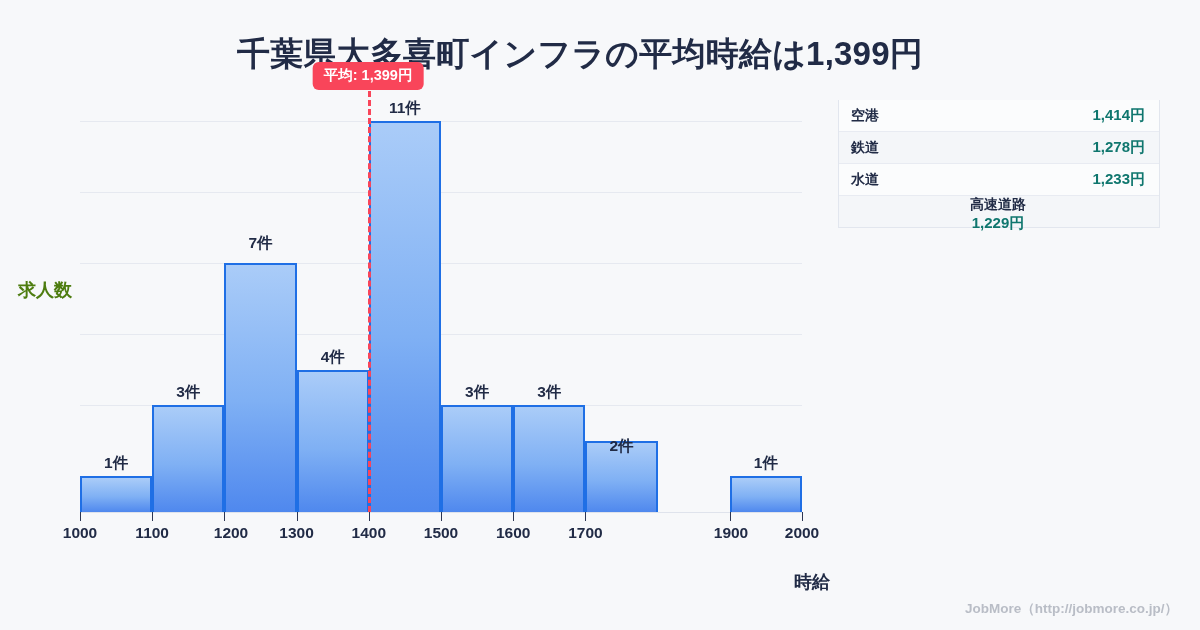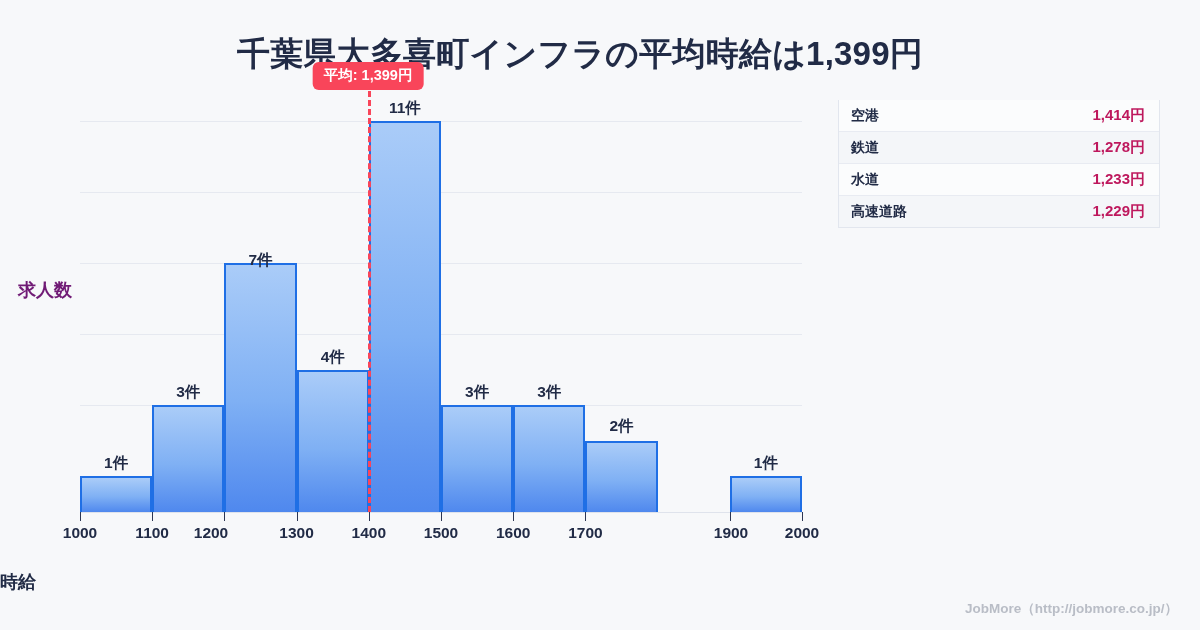--- a/index.html
+++ b/index.html
@@ -77,26 +77,26 @@
   }
   .xtick-label {
     position: absolute; top: 424px;
     transform: translateX(-50%);
     font-size: 15.5px; font-weight: bold; color: #212b46;
     white-space: nowrap;
   }
 
   .ylabel {
     position: absolute; left: 18px; top: 278px;
-    font-size: 18px; font-weight: bold; color: #701a75;
+    font-size: 18px; font-weight: bold; color: #4d7c0f;
     white-space: nowrap;
   }
   .xlabel {
     position: absolute; left: 0; top: 570px; width: 830px;
-    text-align: left;
+    text-align: right;
     font-size: 18px; font-weight: bold; color: #212b46;
   }
 
   
   .side { position: absolute; left: 838px; top: 100px; width: 330px; }
   .side-title {
     font-size: 19px; font-weight: bold; color: #212b46;
     margin-bottom: 18px;
   }
   .side-table {
@@ -106,23 +106,23 @@
     text-align: center;
   }
   .side-row {
     display: flex; align-items: center; justify-content: space-between;
     height: 32px;
     padding: 0 14px 0 12px;
     border-bottom: 1px solid #e8ebf2;
   }
   .side-row:nth-child(odd)  { background: #fbfcfd; }
   .side-row:nth-child(even) { background: #f4f6f9; }
-  .side-row:last-child { border-bottom: 1px solid #e2e6ee; }
+  .side-row:last-child { border-bottom: 1px solid #e2e6ee; flex-direction: column; }
   .side-key { font-size: 14px; font-weight: bold; color: #212b46; }
-  .side-val { font-size: 15px; font-weight: bold; color: #be185d; }
+  .side-val { font-size: 15px; font-weight: bold; color: #0f766e; }
 
   
   .footer {
     position: absolute; right: 22px; bottom: 12px;
     font-size: 13.5px; font-weight: bold; color: #b9bdc6;
     white-space: nowrap;
   }
 </style>
 </head>
 <body>
@@ -140,39 +140,39 @@
     <div class="gridline" style="top: 21.3103px;"></div>
         <div class="gridline" style="top: 92.3448px;"></div>
         <div class="gridline" style="top: 163.379px;"></div>
         <div class="gridline" style="top: 234.414px;"></div>
         <div class="gridline" style="top: 305.448px;"></div>
         <div class="bar" style="left: 0px; width: 72.2px; height: 35.5172px;"></div>
         <div class="bar-label" style="left: 36.1px; top: 353.483px;">1件</div>
         <div class="bar" style="left: 72.2px; width: 72.2px; height: 106.552px;"></div>
         <div class="bar-label" style="left: 108.3px; top: 282.448px;">3件</div>
         <div class="bar" style="left: 144.4px; width: 72.2px; height: 248.621px;"></div>
-        <div class="bar-label" style="left: 180.5px; top: 150px; text-align: right;">7件</div>
+        <div class="bar-label" style="left: 180.5px; top: 133px; text-align: right;">7件</div>
         <div class="bar" style="left: 216.6px; width: 72.2px; height: 142.069px;"></div>
         <div class="bar-label" style="left: 252.7px; top: 246.931px;">4件</div>
         <div class="bar" style="left: 288.8px; width: 72.2px; height: 390.69px;"></div>
         <div class="bar-label" style="left: 324.9px; top: -1.68966px;">11件</div>
         <div class="bar" style="left: 361px; width: 72.2px; height: 106.552px;"></div>
         <div class="bar-label" style="left: 397.1px; top: 282.448px;">3件</div>
         <div class="bar" style="left: 433.2px; width: 72.2px; height: 106.552px;"></div>
         <div class="bar-label" style="left: 469.3px; top: 282.448px;">3件</div>
         <div class="bar" style="left: 505.4px; width: 72.2px; height: 71.0345px;"></div>
-        <div class="bar-label" style="left: 541.5px; top: 316px;">2件</div>
+        <div class="bar-label" style="left: 541.5px; top: 336px;">2件</div>
         <div class="bar" style="left: 649.8px; width: 72.2px; height: 35.5172px;"></div>
         <div class="bar-label" style="left: 685.9px; top: 353.483px;">1件</div>
         <div class="tick" style="left: 0px;"></div>
         <div class="xtick-label" style="left: 0px;">1000</div>
         <div class="tick" style="left: 72.2px;"></div>
         <div class="xtick-label" style="left: 72.2px;">1100</div>
         <div class="tick" style="left: 144.4px;"></div>
-        <div class="xtick-label" style="left: 131px;">1200</div>
+        <div class="xtick-label" style="left: 151px;">1200</div>
         <div class="tick" style="left: 216.6px;"></div>
         <div class="xtick-label" style="left: 216.6px;">1300</div>
         <div class="tick" style="left: 288.8px;"></div>
         <div class="xtick-label" style="left: 288.8px;">1400</div>
         <div class="tick" style="left: 361px;"></div>
         <div class="xtick-label" style="left: 361px;">1500</div>
         <div class="tick" style="left: 433.2px;"></div>
         <div class="xtick-label" style="left: 433.2px;">1600</div>
         <div class="tick" style="left: 505.4px;"></div>
         <div class="xtick-label" style="left: 505.4px;">1700</div>

